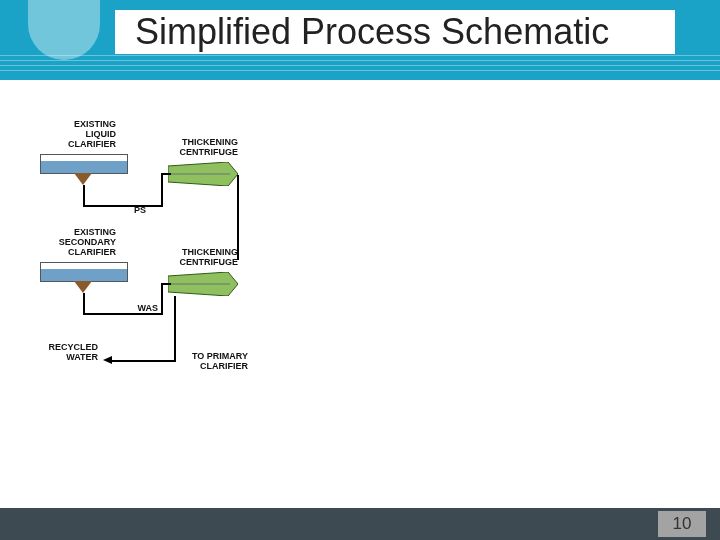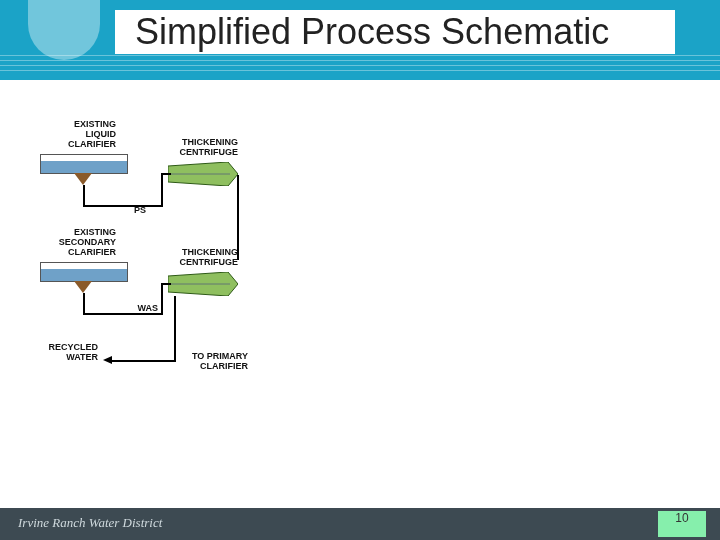--- a/index.html
+++ b/index.html
@@ -7,21 +7,21 @@
   
   .hdr{position:absolute;left:0;top:0;width:720px;height:80px;background:#1ba3c7}
   .hdr-line{position:absolute;left:0;width:720px;height:1px;background:rgba(255,255,255,.35)}
   .l1{top:55px}.l2{top:60px}.l3{top:65px}.l4{top:70px}
   .bump{position:absolute;left:28px;top:0;width:72px;height:60px;background:rgba(255,255,255,.38);border-radius:0 0 36px 36px}
   .title-wrap{position:absolute;left:115px;top:10px;width:560px;height:44px;background:#fff;display:flex;align-items:center}
   .title{font-size:36px;color:#222;padding-left:20px}
   
   .ftr{position:absolute;left:0;bottom:0;width:720px;height:32px;background:#3d4a52;color:#dfe6ea}
   .ftr .org{position:absolute;left:18px;top:7px;font-size:13px;font-style:italic;font-family:'Times New Roman',serif;color:#cfd9dd}
-  .pgbox{position:absolute;right:14px;top:3px;width:48px;height:26px;background:#86efac;color:#333;display:flex;justify-content:center;font-size:12px}
+  .pgbox{position:absolute;right:14px;top:3px;width:48px;height:26px;background:#a3a3a3;color:#333;display:flex;align-items:center;justify-content:center;font-size:17px}
   
   .diag{position:absolute;left:40px;top:120px;width:340px;height:290px}
   .lbl{position:absolute;font-size:9px;font-weight:bold;color:#111;text-align:right;line-height:1.1}
   
   .clar{position:absolute;width:86px;height:18px;background:#fff;border:1px solid #555}
   .clar .water{position:absolute;left:0;top:6px;width:100%;height:12px;background:#6fa1c8}
   .hopper{position:absolute;width:0;height:0;border-left:9px solid transparent;border-right:9px solid transparent;border-top:12px solid #8a5a2a}
   
   .centri{position:absolute;width:70px}
   .centri svg{display:block}
@@ -115,19 +115,18 @@
       <div>CLARIFIER</div>
     </div>
 
     <div class="line" style="left:134px;top:176px;width:2px;height:64px"></div>
     <div class="line" style="left:72px;top:240px;width:64px;height:2px"></div>
     <div class="arrL" style="left:63px;top:236px"></div>
 
   </div>
 
   <div class="ftr">
-    <span class="org">Irvine Ranch Water District</span>
     <div class="pgbox">
       <span>10</span>
     </div>
   </div>
 
 </div>
 
 </body></html>

